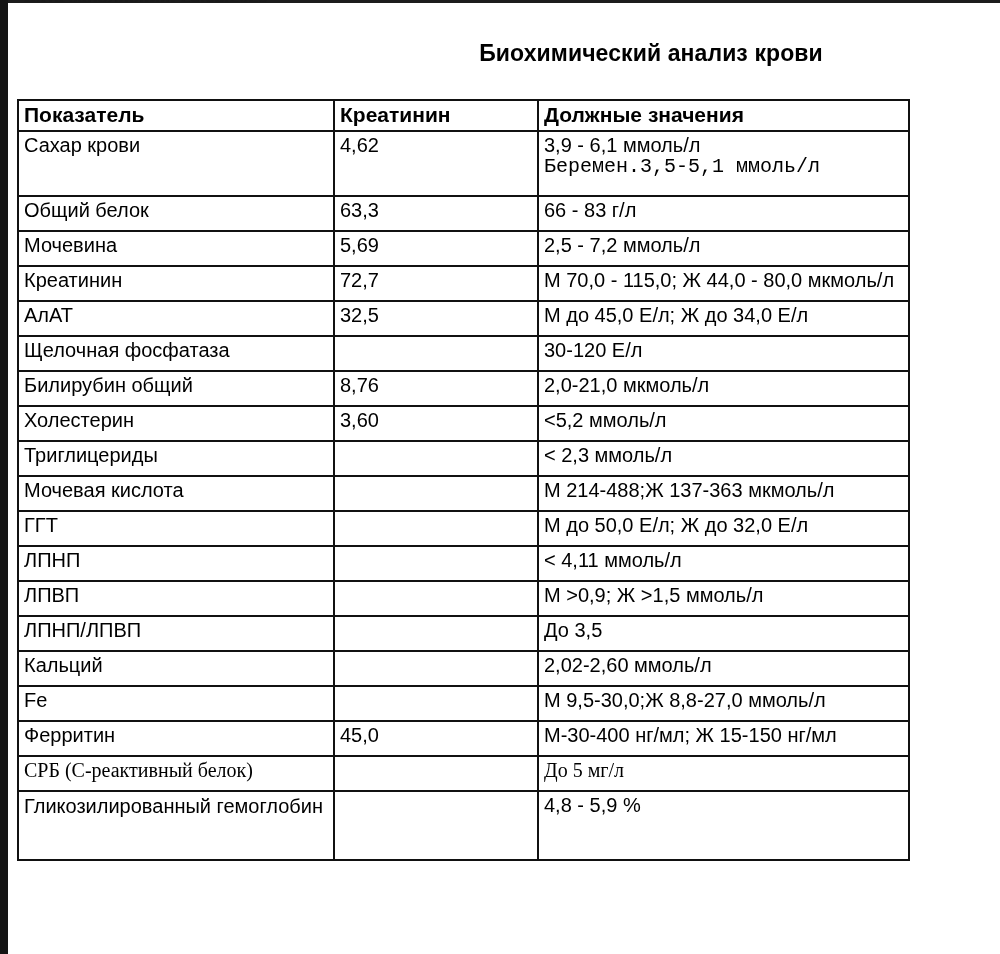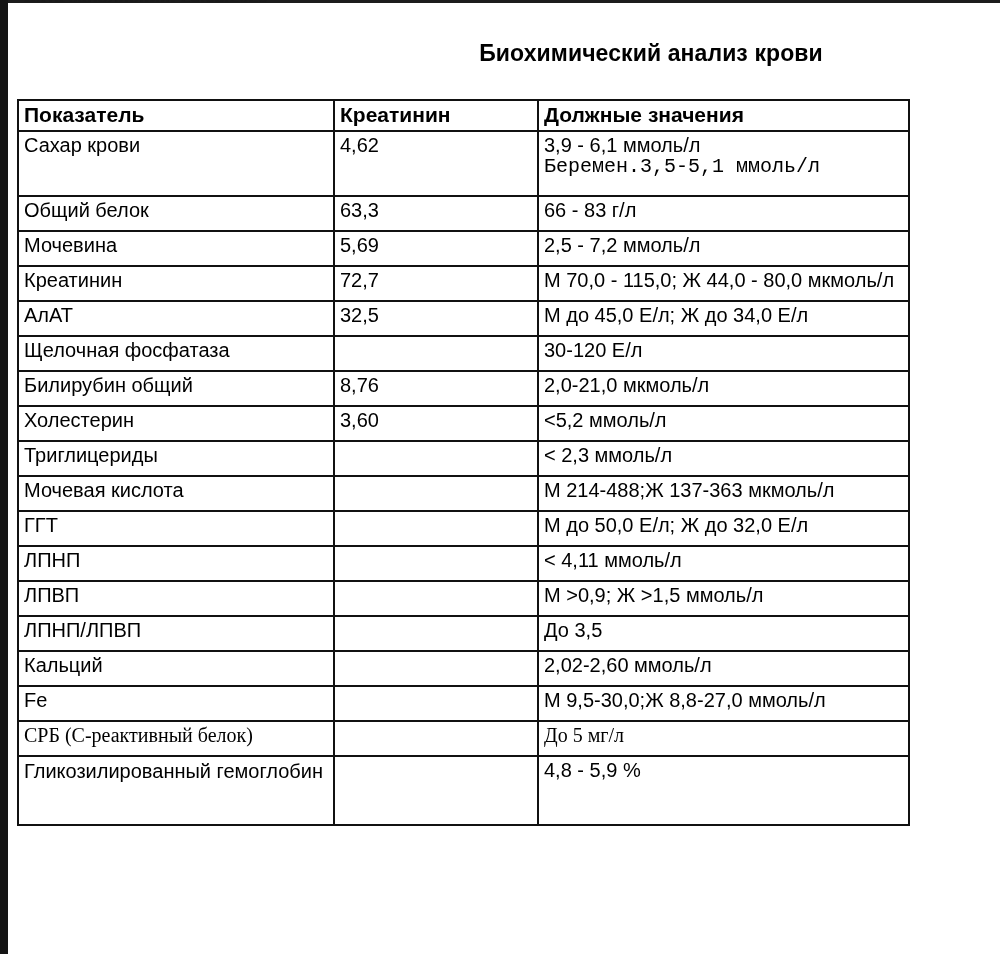--- a/index.html
+++ b/index.html
@@ -248,20 +248,25 @@
         <td class="res"></td>
         <td class="ref">2,02-2,60 ммоль/л</td>
       </tr>
 
       <tr class="normal">
         <td class="name">Fe</td>
         <td class="res"></td>
         <td class="ref">М 9,5-30,0;Ж 8,8-27,0 ммоль/л</td>
       </tr>
 
+      <tr class="normal">
+        <td class="name">Ферритин</td>
+        <td class="res">45,0</td>
+        <td class="ref">М-30-400 нг/мл; Ж 15-150 нг/мл</td>
+      </tr>
 
       <tr class="normal">
         <td class="name serif">СРБ (С-реактивный белок)</td>
         <td class="res"></td>
         <td class="ref serif centered-ref">До 5 мг/л</td>
       </tr>
 
       <tr class="last">
         <td class="name wrap">Гликозилированный гемоглобин</td>
         <td class="res"></td>

